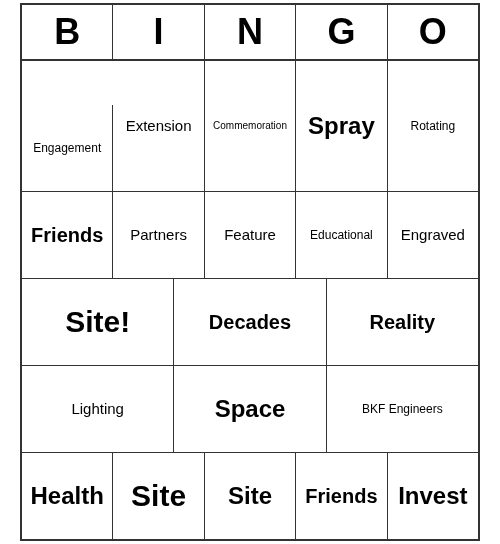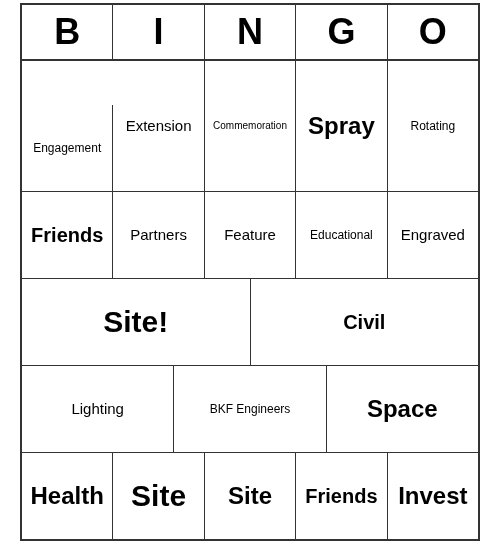--- a/index.html
+++ b/index.html
@@ -82,26 +82,27 @@
       </div>
       <div class="bingo-row">
         <div class="bingo-cell" style="font-size: 20px; font-weight: bold;">Friends</div>
         <div class="bingo-cell" style="font-size: 15px;">Partners</div>
         <div class="bingo-cell" style="font-size: 15px;">Feature</div>
         <div class="bingo-cell" style="font-size: 12px;">Educational</div>
         <div class="bingo-cell" style="font-size: 15px;">Engraved</div>
       </div>
       <div class="bingo-row">
         <div class="bingo-cell" style="font-size: 30px; font-weight: bold;">Site!</div>
-        <div class="bingo-cell" style="font-size: 20px; font-weight: bold;">Civil</div>
+        <div class="bingo-cell" style="font-size: 20px; font-weight: bold;">Decades</div>
+        <div class="bingo-cell" style="font-size: 20px; font-weight: bold;">Reality</div>
       </div>
       <div class="bingo-row">
         <div class="bingo-cell" style="font-size: 15px;">Lighting</div>
+        <div class="bingo-cell" style="font-size: 24px; font-weight: bold;">Space</div>
         <div class="bingo-cell" style="font-size: 12px;">BKF Engineers</div>
-        <div class="bingo-cell" style="font-size: 24px; font-weight: bold;">Space</div>
       </div>
       <div class="bingo-row">
         <div class="bingo-cell" style="font-size: 24px; font-weight: bold;">Health</div>
         <div class="bingo-cell" style="font-size: 30px; font-weight: bold;">Site</div>
         <div class="bingo-cell" style="font-size: 24px; font-weight: bold;">Site</div>
         <div class="bingo-cell" style="font-size: 20px; font-weight: bold;">Friends</div>
         <div class="bingo-cell" style="font-size: 24px; font-weight: bold;">Invest</div>
       </div>
     </div>
 </div>

